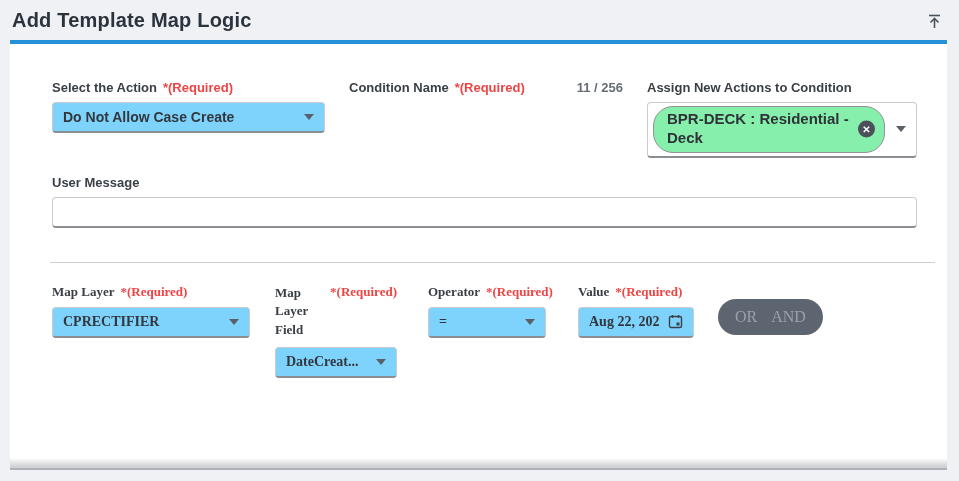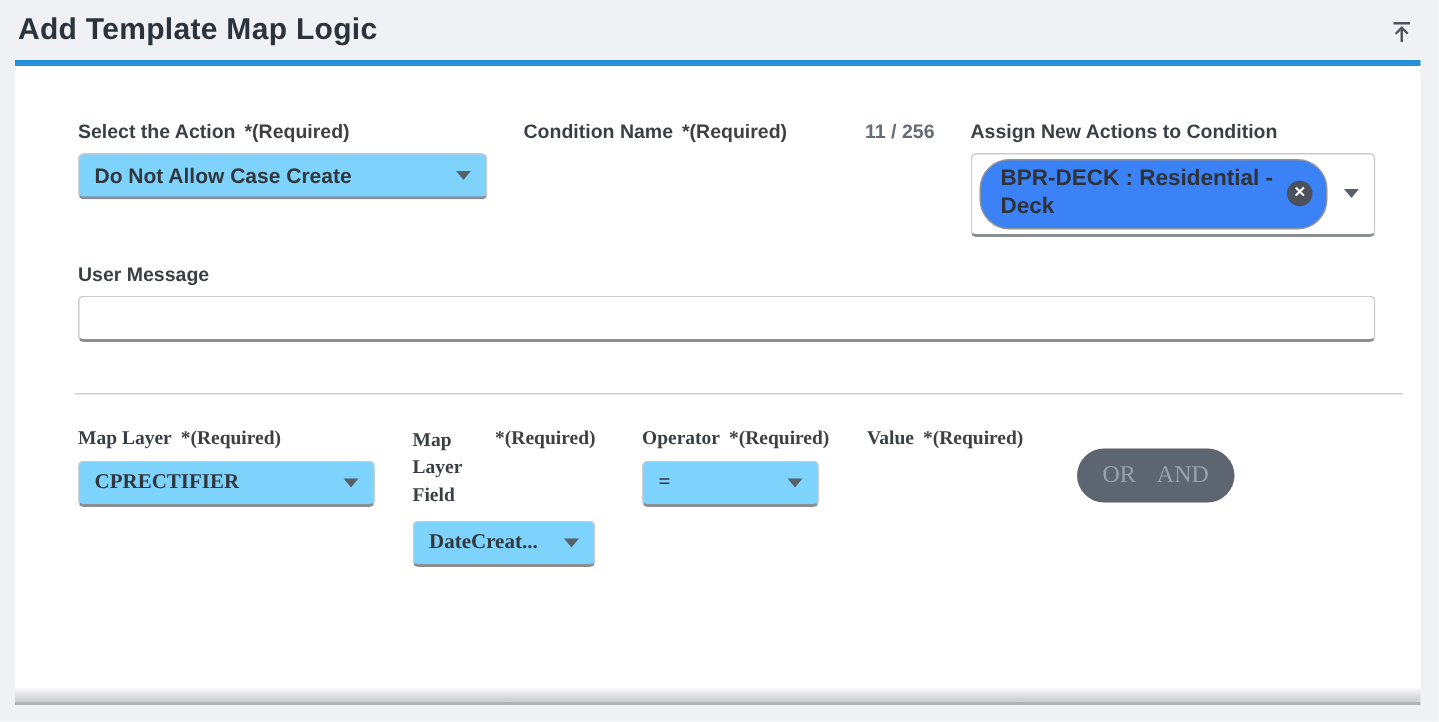--- a/index.html
+++ b/index.html
@@ -53,21 +53,21 @@
   .col { display: flex; flex-direction: column; }
   .c-action { width: 273px; }
   .c-cond   { width: 274px; }
   .c-assign { flex: 1; }
 
   .lbl-row {
     display: flex; align-items: baseline;
     font-size: 13px; font-weight: bold; color: #3a3f46;
     margin-bottom: 7px; white-space: nowrap;
   }
-  .req { color: #404040; margin-left: 6px; font-weight: bold; }
+  .req { color: #ef4444; margin-left: 6px; font-weight: bold; }
   .counter { margin-left: auto; color: #676d75; font-weight: 600; }
 
   .ctl {
     height: 31px;
     background: #7dd3fc;
     border: 1px solid #c9cbce;
     border-bottom: 2px solid #8a8d91;
     border-radius: 4px;
     display: flex; align-items: center;
     padding: 0 10px;
@@ -89,21 +89,21 @@
     min-height: 52px;
     border: 1px solid #c9cbce;
     border-bottom: 2px solid #8a8d91;
     border-radius: 4px;
     display: flex; align-items: center;
     padding: 3px 10px 3px 5px;
     cursor: pointer;
   }
   .tag {
     position: relative;
-    background: #3b82f6;
+    background: #86efac;
     border: 1px solid #8f9296;
     border-radius: 20px;
     padding: 3px 34px 4px 13px;
     width: 232px;
     font-size: 15px; font-weight: bold; color: #2f3237;
     line-height: 1.25;
   }
   .tag-close {
     position: absolute; right: 9px; top: 50%;
     transform: translateY(-50%);
@@ -275,20 +275,29 @@
           <span class="val">=</span>
           <span class="caret"></span>
         </div>
       </div>
 
       <div class="col c-value">
         <div class="lbl-row">
           <span>Value</span>
           <span class="req">*(Required)</span>
         </div>
+        <div class="ctl date-ctl">
+          <span class="val">Aug 22, 202</span>
+          <svg class="cal-icon" width="15" height="15" viewBox="0 0 15 15">
+            <rect x="1.5" y="2.5" width="12" height="11" rx="1.5" fill="none" stroke="#3c4148" stroke-width="1.4"></rect>
+            <line x1="4.5" y1="1" x2="4.5" y2="4" stroke="#3c4148" stroke-width="1.4"></line>
+            <line x1="10.5" y1="1" x2="10.5" y2="4" stroke="#3c4148" stroke-width="1.4"></line>
+            <rect x="8.5" y="8.5" width="3" height="3" fill="#3c4148"></rect>
+          </svg>
+        </div>
       </div>
 
       <div class="logic-pill">
         <button>OR</button>
         <button>AND</button>
       </div>
     </div>
   </div>
 
   <div class="sep-shadow"></div>

